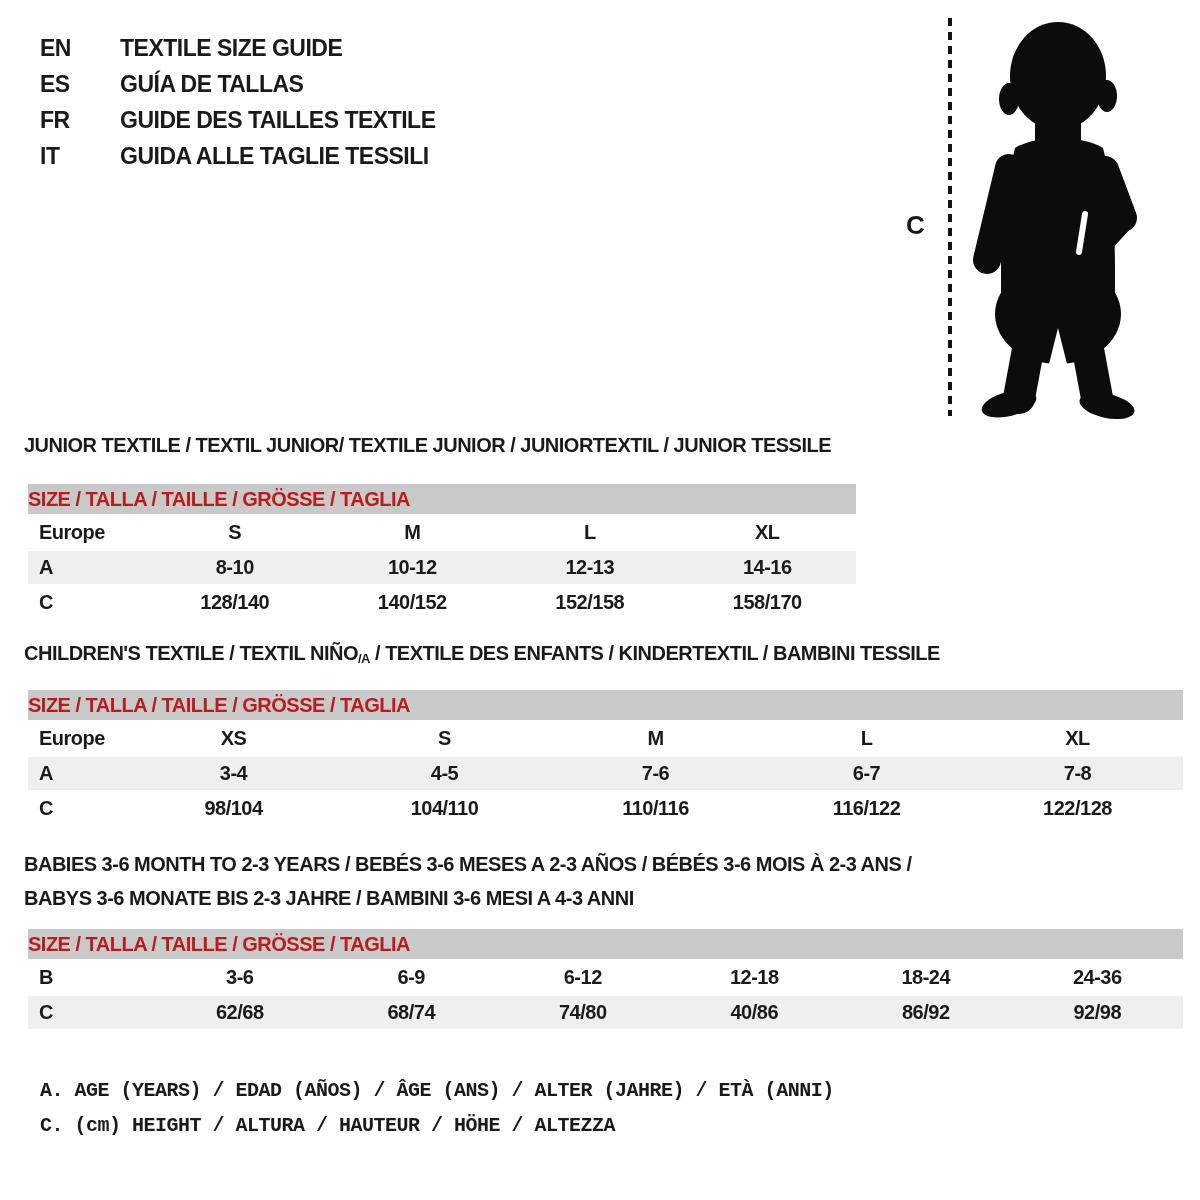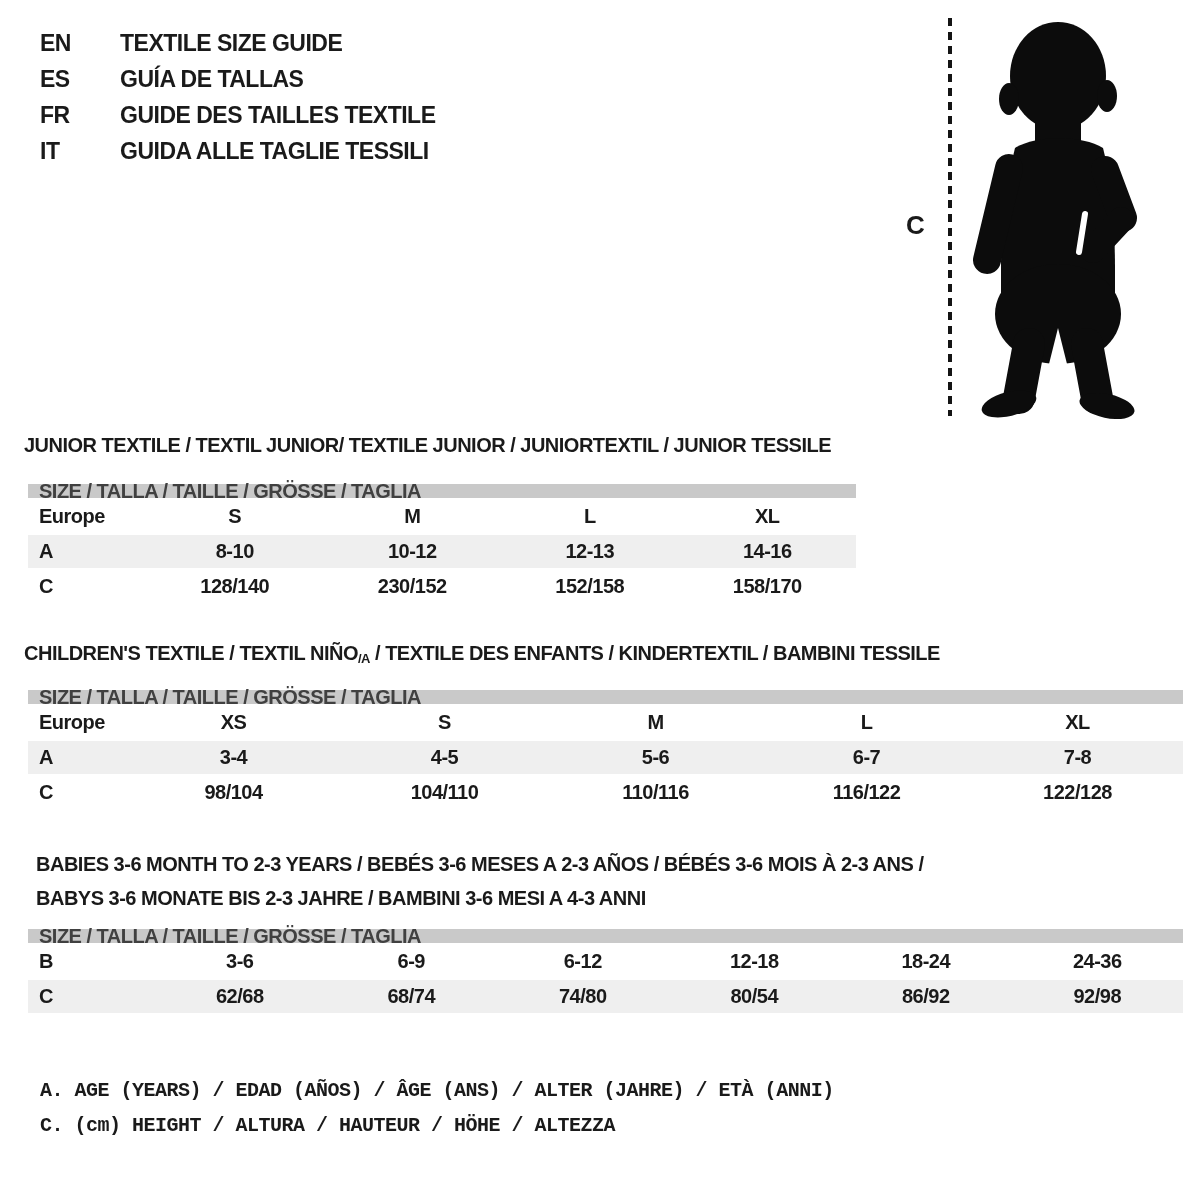--- a/index.html
+++ b/index.html
@@ -11,60 +11,60 @@
     overflow: hidden;
     font-family: "Liberation Sans", "DejaVu Sans", sans-serif;
     font-weight: 700;
     color: #1a1a1a;
     -webkit-font-smoothing: antialiased;
   }
   .txt { letter-spacing: -0.5px; white-space: nowrap; }
 
   
   .lang-list { position: absolute; left: 40px; top: 30px; }
-  .lang-row { display: flex; height: 36px; align-items: flex-start; font-size: 23px; }
+  .lang-row { display: flex; height: 36px; align-items: center; font-size: 23px; }
   .lang-code { width: 80px; }
 
   
   .measure-line {
     position: absolute; left: 948px; top: 18px; width: 4px; height: 398px;
     background: repeating-linear-gradient(to bottom, #141414 0 8px, transparent 8px 14px);
   }
   .measure-label { position: absolute; left: 906px; top: 210px; font-size: 26px; }
   .baby-figure { position: absolute; left: 963px; top: 14px; }
 
   
   .section-title { position: absolute; left: 24px; font-size: 20px; }
   .section-title .sub { font-size: 13px; position: relative; top: 3px; letter-spacing: -0.5px; }
   .two-line div { line-height: 34px; }
 
   
   .size-table { position: absolute; left: 28px; }
   .table-head {
-    height: 14px; background: #c9c9c9; display: flex; align-items: center;
-    padding-left: 11px; font-size: 20px; color: #404040; margin-bottom: 2px;
+    height: 30px; background: #c9c9c9; display: flex; align-items: center;
+    font-size: 20px; color: #b91c1c; margin-bottom: 2px;
     box-sizing: border-box;
   }
   .trow {
     display: grid; height: 33px; align-items: center;
     font-size: 20px; margin-bottom: 2px;
   }
   .trow.shaded { background: #efefef; }
   .trow .rlabel { padding-left: 11px; text-align: left; }
   .trow .cell { text-align: center; }
   .junior-tbl { top: 484px; width: 828px; }
   .junior-grid { grid-template-columns: 118px repeat(4, 1fr); }
   .children-tbl { top: 690px; width: 1155px; }
   .children-grid { grid-template-columns: 100px repeat(5, 1fr); }
   .babies-tbl { top: 929px; width: 1155px; }
   .babies-grid { grid-template-columns: 126px repeat(6, 1fr); }
 
   #junior-title { top: 434px; }
   #children-title { top: 642px; }
-  #babies-title { top: 847px; margin-left: 12px; }
+  #babies-title { top: 847px; }
 
   
   .legend { position: absolute; left: 40px; top: 1073px; font-size: 20px; font-family: Liberation Mono, monospace; }
   .legend-line { height: 35px; line-height: 35px; }
 </style>
 </head>
 <body>
 
 <div class="canvas">
 
@@ -122,42 +122,42 @@
     <div class="trow junior-grid shaded">
       <span class="rlabel txt">A</span>
       <span class="cell txt">8-10</span>
       <span class="cell txt">10-12</span>
       <span class="cell txt">12-13</span>
       <span class="cell txt">14-16</span>
     </div>
     <div class="trow junior-grid">
       <span class="rlabel txt">C</span>
       <span class="cell txt">128/140</span>
-      <span class="cell txt">230/152</span>
+      <span class="cell txt">140/152</span>
       <span class="cell txt">152/158</span>
       <span class="cell txt">158/170</span>
     </div>
   </div>
 
   <div id="children-title" class="section-title txt"><span>CHILDREN'S TEXTILE / TEXTIL NIÑO</span><span class="sub">/A</span><span> / TEXTILE DES ENFANTS / KINDERTEXTIL / BAMBINI TESSILE</span></div>
   <div class="size-table children-tbl">
     <div class="table-head txt">SIZE / TALLA / TAILLE / GRÖSSE / TAGLIA</div>
     <div class="trow children-grid">
       <span class="rlabel txt">Europe</span>
       <span class="cell txt">XS</span>
       <span class="cell txt">S</span>
       <span class="cell txt">M</span>
       <span class="cell txt">L</span>
       <span class="cell txt">XL</span>
     </div>
     <div class="trow children-grid shaded">
       <span class="rlabel txt">A</span>
       <span class="cell txt">3-4</span>
       <span class="cell txt">4-5</span>
-      <span class="cell txt">5-6</span>
+      <span class="cell txt">7-6</span>
       <span class="cell txt">6-7</span>
       <span class="cell txt">7-8</span>
     </div>
     <div class="trow children-grid">
       <span class="rlabel txt">C</span>
       <span class="cell txt">98/104</span>
       <span class="cell txt">104/110</span>
       <span class="cell txt">110/116</span>
       <span class="cell txt">116/122</span>
       <span class="cell txt">122/128</span>
@@ -177,21 +177,21 @@
       <span class="cell txt">6-12</span>
       <span class="cell txt">12-18</span>
       <span class="cell txt">18-24</span>
       <span class="cell txt">24-36</span>
     </div>
     <div class="trow babies-grid shaded">
       <span class="rlabel txt">C</span>
       <span class="cell txt">62/68</span>
       <span class="cell txt">68/74</span>
       <span class="cell txt">74/80</span>
-      <span class="cell txt">80/54</span>
+      <span class="cell txt">40/86</span>
       <span class="cell txt">86/92</span>
       <span class="cell txt">92/98</span>
     </div>
   </div>
 
   <div class="legend">
     <div class="legend-line txt">A. AGE (YEARS) / EDAD (AÑOS) / ÂGE (ANS) / ALTER (JAHRE) / ETÀ (ANNI)</div>
     <div class="legend-line txt">C. (cm) HEIGHT / ALTURA / HAUTEUR / HÖHE / ALTEZZA</div>
   </div>
 

